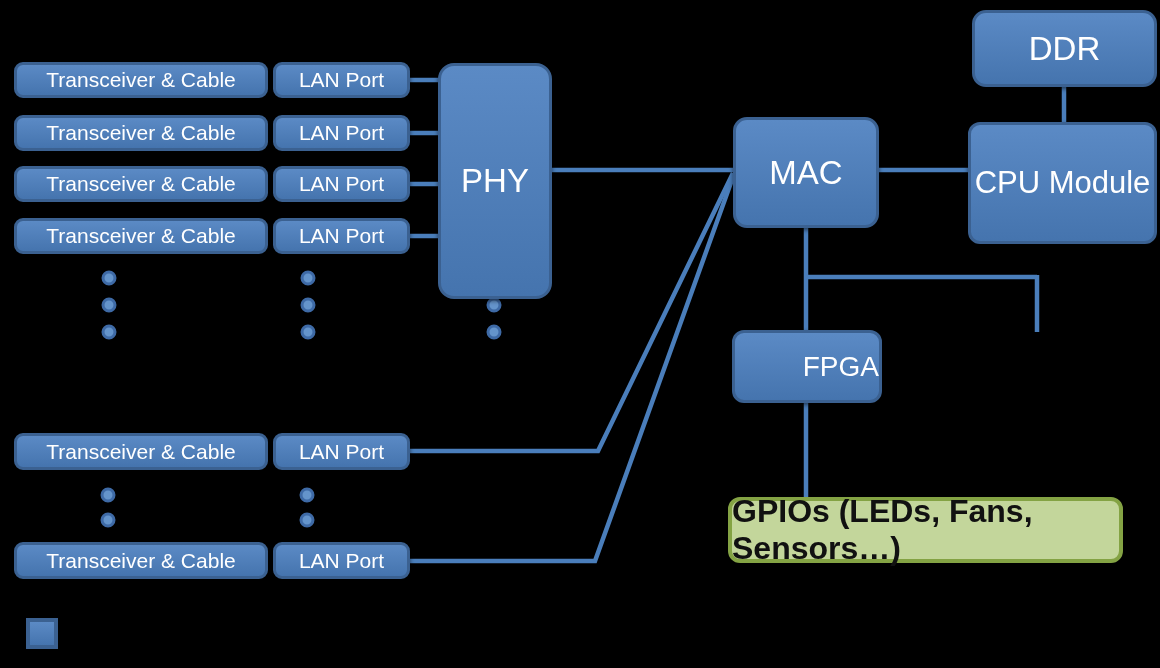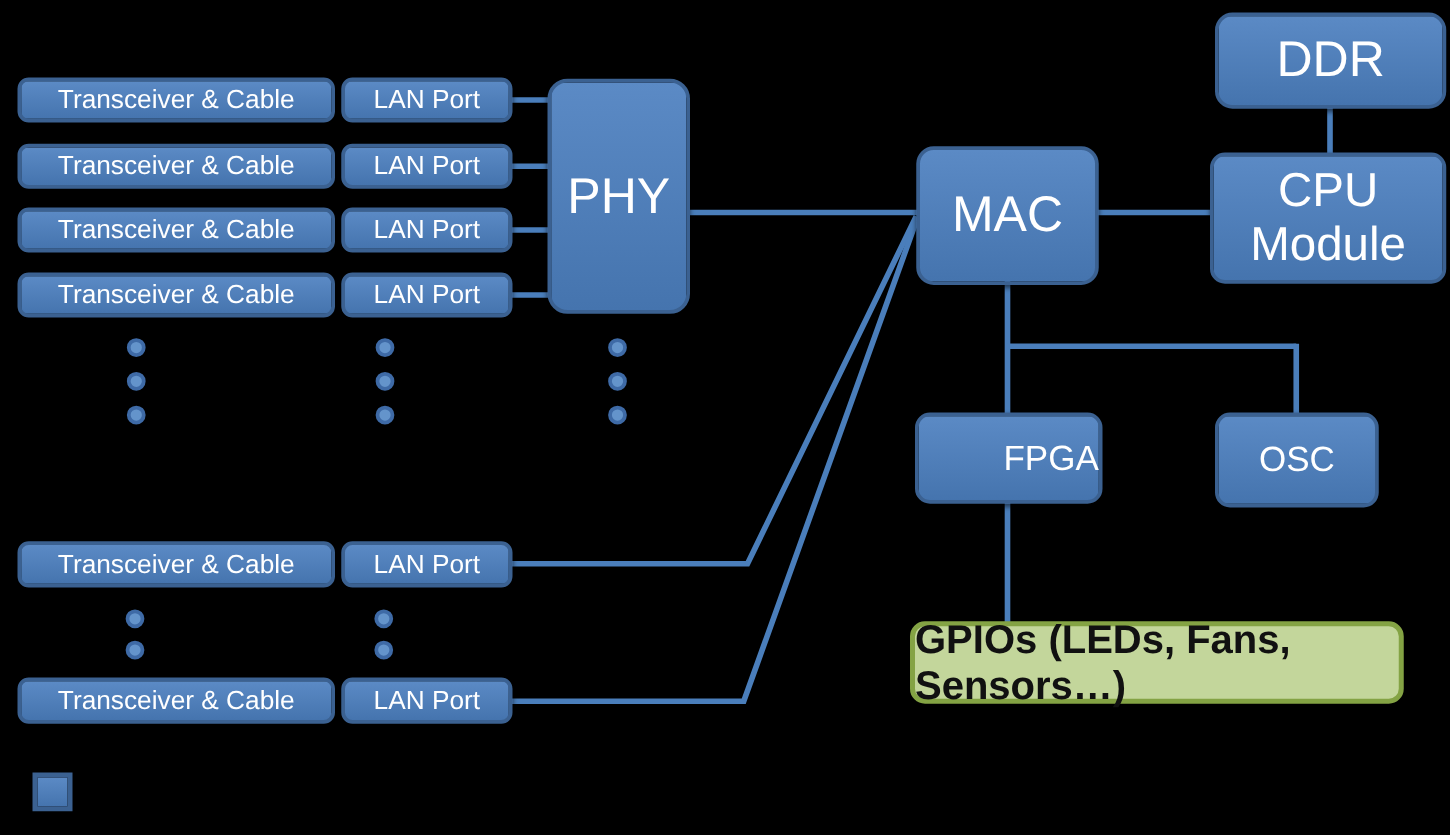--- a/index.html
+++ b/index.html
@@ -51,21 +51,21 @@
     display: flex;
     align-items: center;
     justify-content: center;
     background: linear-gradient(180deg, var(--box-fill-light) 0%, var(--box-fill-dark) 100%);
     border: 3px solid var(--box-border);
     color: var(--box-text);
     text-align: center;
     box-shadow: 0 2px 4px rgba(0,0,0,0.55);
   }
   .box.small { border-radius: 9px; font-size: 21px; }
-  .box.big   { border-radius: 14px; font-size: 40px; }
+  .box.big   { border-radius: 14px; font-size: 33px; }
   .box.mid   { border-radius: 12px; font-size: 28px; }
 
   .green-box {
     position: absolute;
     z-index: 1;
     display: flex;
     align-items: center;
     justify-content: center;
     background: var(--green-fill);
     border: 4px solid var(--green-border);
@@ -160,37 +160,34 @@
       <span>LAN Port</span>
     </div>
 
   <div class="box small" style="left:14px;  top:542px; width:254px; height:37px;">
       <span>Transceiver &amp; Cable</span>
     </div>
   <div class="box small" style="left:273px; top:542px; width:137px; height:37px;">
       <span>LAN Port</span>
     </div>
 
-  <div class="box big" style="left:438px; top:63px;  width:114px; height:188px; border-radius:16px;">
+  <div class="box big" style="left:438px; top:63px;  width:114px; height:236px; border-radius:16px;">
       <span>PHY</span>
     </div>
   <div class="box big" style="left:733px; top:117px; width:146px; height:111px;">
       <span>MAC</span>
     </div>
   <div class="box big" style="left:972px; top:10px;  width:185px; height:77px;">
       <span>DDR</span>
     </div>
-  <div class="box mid" style="left:968px; top:122px; width:189px; height:105px; font-size:38px;">
+  <div class="box mid" style="left:968px; top:122px; width:189px; height:122px; font-size:31px;">
       <span>CPU Module</span>
     </div>
   <div class="box mid" style="left:732px; top:330px; width:150px; height:73px;justify-content:flex-end;">
       <span>FPGA</span>
-    </div>
-  <div class="box mid" style="left:972px; top:330px; width:131px; height:76px;">
-      <span>OSC</span>
     </div>
 
   <div class="green-box" style="left:728px; top:497px; width:395px; height:66px;">
       <span>GPIOs (LEDs, Fans, Sensors…)</span>
     </div>
 
   <div class="legend-swatch" style="left:26px; top:618px; width:32px; height:31px;"></div>
 
 </div>
 

